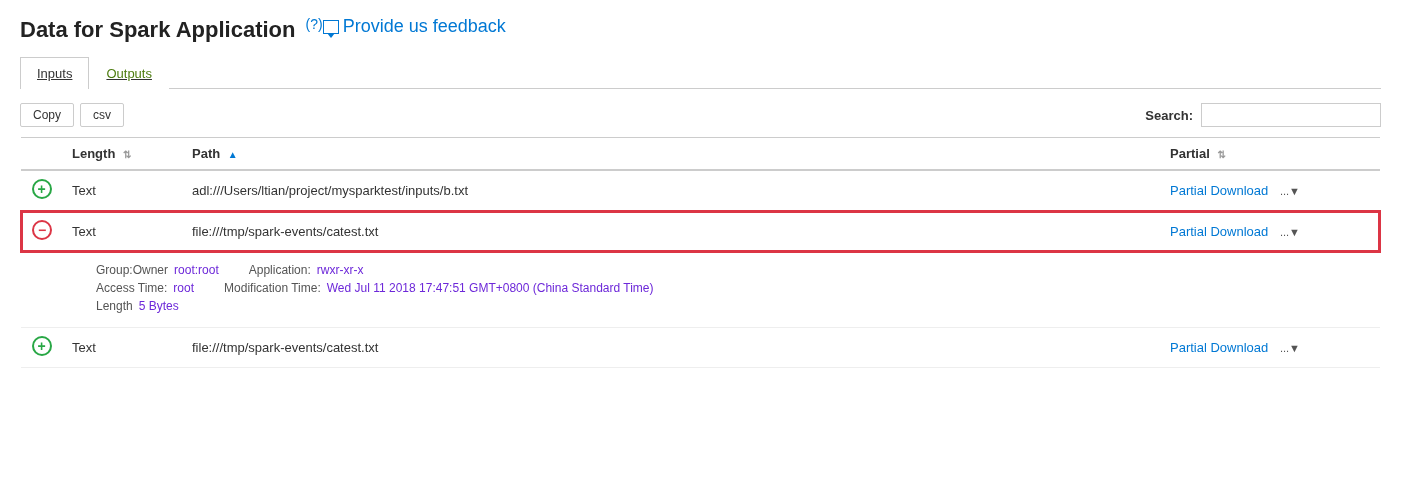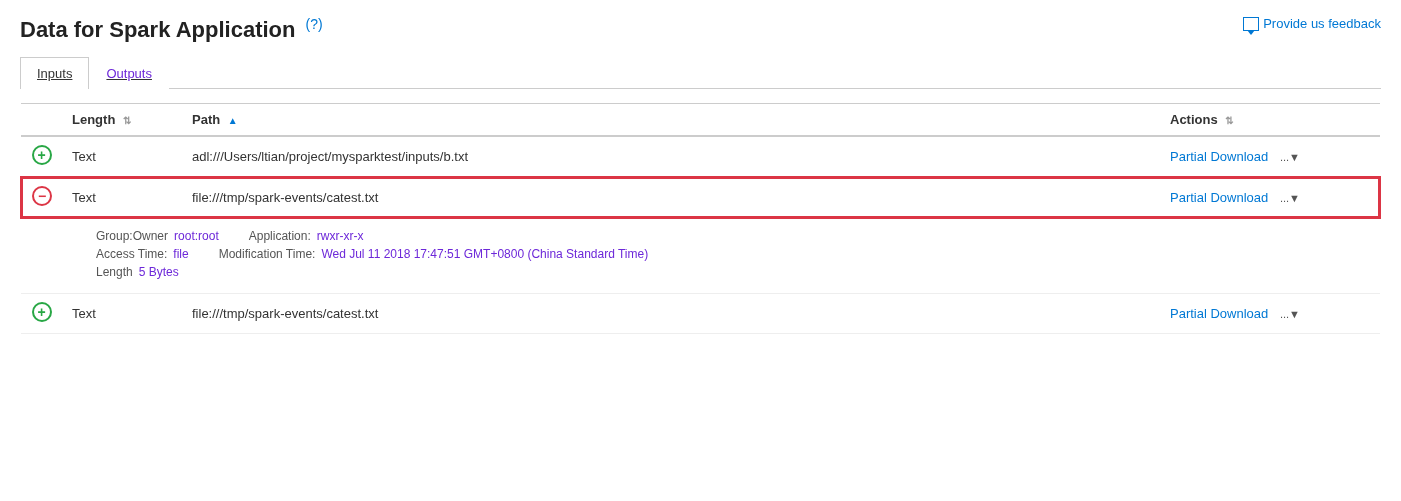--- a/index.html
+++ b/index.html
@@ -10,40 +10,39 @@
       background: #fff;
       width: 1401px;
       min-height: 501px;
     }
     .page-container {
       padding: 16px 20px;
       position: relative;
     }
     .page-header {
       display: flex;
-      justify-content: space-between;
       align-items: flex-start;
       margin-bottom: 14px;
     }
     .page-title {
       font-size: 22px;
       font-weight: bold;
       color: #222;
     }
     .question-mark {
       font-size: 14px;
       color: #0078d4;
       font-weight: normal;
       vertical-align: super;
       margin-left: 4px;
     }
     .feedback-link {
       color: #0078d4;
       text-decoration: none;
-      font-size: 13px;
+      font-size: 18px;
       display: flex;
       align-items: center;
       gap: 4px;
     }
     .feedback-icon {
       display: inline-block;
       width: 16px;
       height: 14px;
       border: 1.5px solid #0078d4;
       position: relative;
@@ -72,21 +71,21 @@
       border-bottom: none;
       margin-bottom: -1px;
       background: #fff;
     }
     .tab.active {
       border-color: #ccc;
       border-bottom-color: #fff;
       color: #333;
       font-weight: normal;
     }
-    .tab-outputs { color: #6d28d9; }
+    .tab-outputs { color: #4d7c0f; }
     .tab-table { color: #333; }
     .toolbar {
       display: flex;
       justify-content: space-between;
       align-items: center;
       margin-bottom: 10px;
     }
     .toolbar-left { display: flex; gap: 6px; }
     .btn {
       padding: 4px 12px;
@@ -239,35 +238,45 @@
 
   <div class="tabs">
     <div class="tab active">
       <span>Inputs</span>
     </div>
     <div class="tab tab-outputs">
       <span>Outputs</span>
     </div>
   </div>
 
+  <div class="toolbar">
+    <div class="toolbar-left">
+      <button class="btn">Copy</button>
+      <button class="btn">csv</button>
+    </div>
+    <div class="search-area">
+      <label class="search-label">Search:</label>
+      <input class="search-input" type="text" value="" style="">
+    </div>
+  </div>
 
   <table class="data-table">
     <thead>
       <tr>
         <th style="width:40px;"></th>
         <th style="width:120px;">
           <span>Length</span>
           <span class="sort-icon">⇅</span>
         </th>
         <th>
           <span>Path</span>
           <span class="sort-icon sort-active">▲</span>
         </th>
         <th style="width:220px;">
-          <span>Actions</span>
+          <span>Partial</span>
           <span class="sort-icon">⇅</span>
         </th>
       </tr>
     </thead>
     <tbody>
 
       <tr>
         <td class="row-icon-cell">
           <span class="icon-plus"></span>
         </td>
@@ -305,21 +314,21 @@
                 <span class="detail-value">root:root</span>
               </div>
               <div class="detail-item">
                 <span class="detail-label">Application:</span>
                 <span class="detail-value">rwxr-xr-x</span>
               </div>
             </div>
             <div class="detail-line">
               <div class="detail-item">
                 <span class="detail-label">Access Time:</span>
-                <span class="detail-value">file</span>
+                <span class="detail-value">root</span>
               </div>
               <div class="detail-item">
                 <span class="detail-label">Modification Time:</span>
                 <span class="detail-value">Wed Jul 11 2018 17:47:51 GMT+0800 (China Standard Time)</span>
               </div>
             </div>
             <div class="detail-line">
               <div class="detail-item">
                 <span class="detail-label">Length</span>
                 <span class="detail-value">5 Bytes</span>

